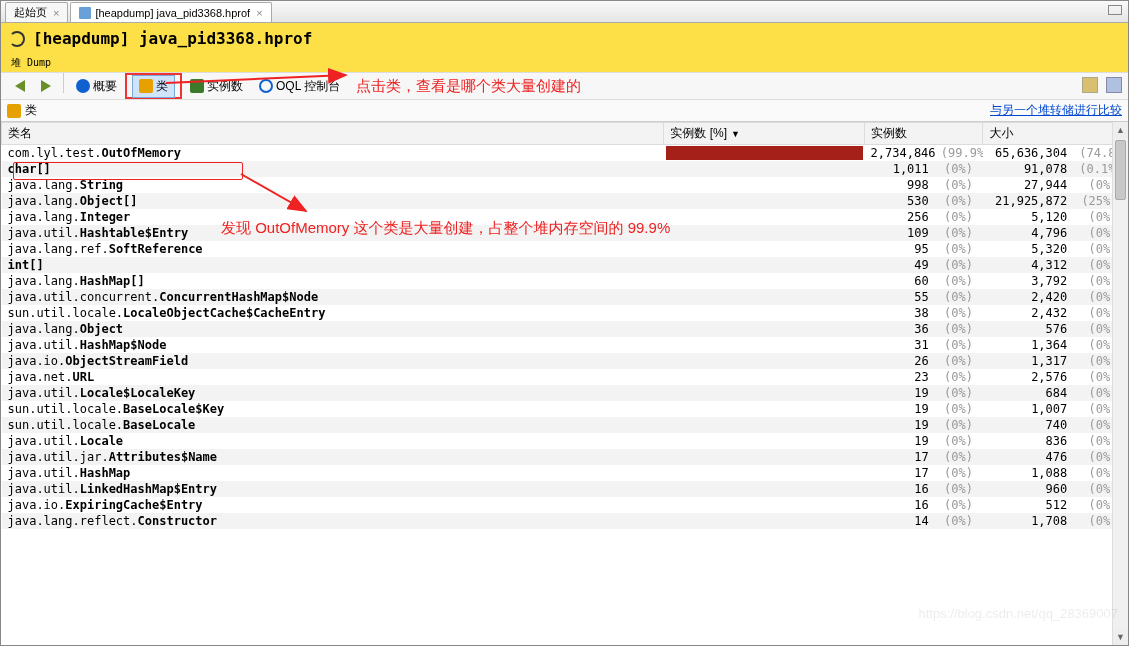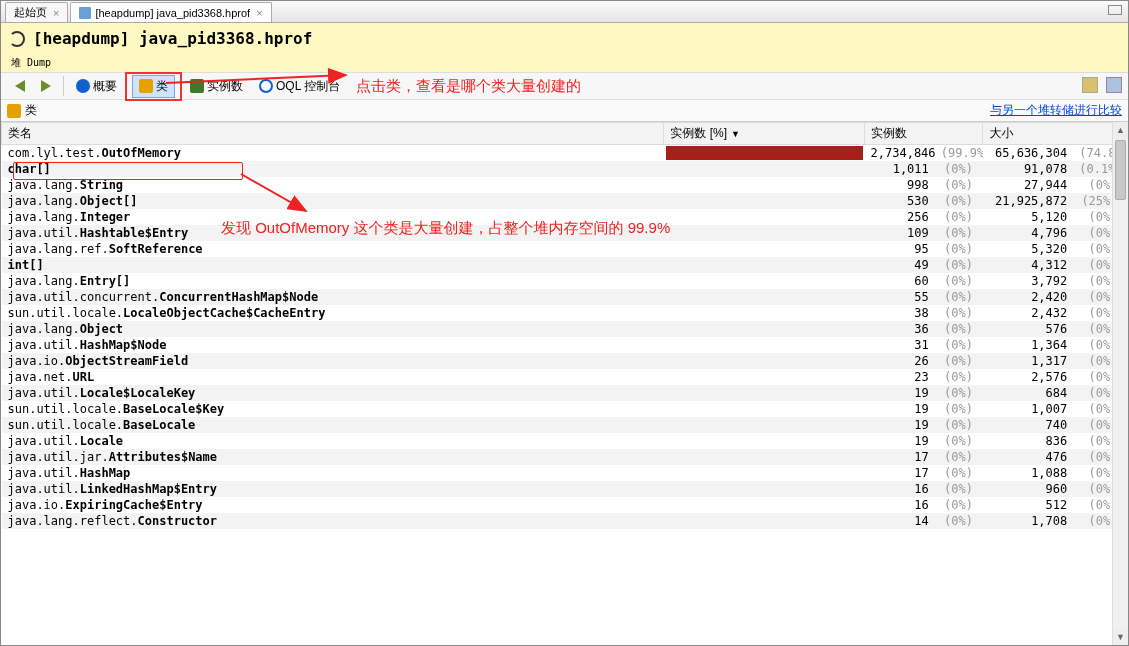--- a/index.html
+++ b/index.html
@@ -1,34 +1,34 @@
 <!DOCTYPE html>
 <html><head>
 <meta charset="utf-8">
 <style>
 * { box-sizing: border-box; margin: 0; padding: 0; }
 body { font-family: "Microsoft YaHei", SimSun, Arial, sans-serif; font-size: 12px; background:#f0f0f0; color:#000; }
-.outer { width:1129px; height:646px; border:1px solid #888; background:#fef9c3; display:flex; flex-direction:column; position:relative; }
+.outer { width:1129px; height:646px; border:1px solid #888; background:#fde047; display:flex; flex-direction:column; position:relative; }
 
 
 .tabstrip { height:22px; background:linear-gradient(#fafafa,#e5e5e5); border-bottom:1px solid #aaa; display:flex; align-items:flex-end; padding-left:4px; }
 .tab { height:20px; padding:0 8px; margin-right:2px; border:1px solid #aaa; border-bottom:none; background:#f7f7f7; font-size:11px; display:flex; align-items:center; border-radius:2px 2px 0 0; cursor:pointer; }
 .tab.active { background:#fff; }
 .tab .x { margin-left:6px; color:#888; }
 .tab .ficon { width:12px; height:12px; background:#6aa0d8; margin-right:4px; border-radius:1px; }
 
 
 .titlerow { display:flex; align-items:center; padding:6px 8px; font-family:"SimSun","NSimSun",monospace; font-size:16px; font-weight:bold; }
 .titlerow .refresh { width:16px; height:16px; border:2px solid #333; border-radius:50%; border-left-color:transparent; margin-right:8px; }
 
 
 .crumb { padding:2px 10px; font-size:10px; font-family:SimSun,monospace; }
 
 
-.toolbar { height:28px; display:flex; align-items:center; padding:0 6px; border-top:1px solid #ddd; border-bottom:1px solid #ddd; background:#f7f7f7; position:relative; }
+.toolbar { height:28px; display:flex; padding:0 6px; border-top:1px solid #ddd; border-bottom:1px solid #ddd; background:#f7f7f7; position:relative; }
 .tbtn { padding:2px 6px; margin:0 2px; display:flex; align-items:center; cursor:pointer; font-size:12px; }
 .tbtn .ico { width:14px; height:14px; margin-right:3px; display:inline-block; }
 .nav-back,.nav-fwd { width:0;height:0;border-top:6px solid transparent;border-bottom:6px solid transparent; }
 .nav-back { border-right:10px solid #6a8f28; }
 .nav-fwd  { border-left:10px solid #6a8f28; }
 .sep { width:1px; height:20px; background:#ccc; margin:0 4px; }
 .extra-tools { position:absolute; right:6px; top:4px; display:flex; gap:8px; }
 .classes-box { border:2px solid #e33; padding:1px 3px; display:flex; align-items:center; }
 .ico-class { background:#e6a000; border-radius:2px; }
 .ico-info  { background:#1060d0; border-radius:50%; }
@@ -231,21 +231,21 @@
             <td><span class="cls-pkg"></span><span class="cls-name">int[]</span></td>
             <td class="bar-cell">
               <div class="bar" style="width:0%"></div>
             </td>
             <td class="num">49</td>
             <td class="pct">(0%)</td>
             <td class="num">4,312</td>
             <td class="pct">(0%)</td>
           </tr>
           <tr>
-            <td><span class="cls-pkg">java.lang.</span><span class="cls-name">Entry[]</span></td>
+            <td><span class="cls-pkg">java.lang.</span><span class="cls-name">HashMap[]</span></td>
             <td class="bar-cell">
               <div class="bar" style="width:0%"></div>
             </td>
             <td class="num">60</td>
             <td class="pct">(0%)</td>
             <td class="num">3,792</td>
             <td class="pct">(0%)</td>
           </tr>
           <tr>
             <td><span class="cls-pkg">java.util.concurrent.</span><span class="cls-name">ConcurrentHashMap$Node</span></td>
@@ -398,20 +398,21 @@
             <td class="pct">(0%)</td>
           </tr>
         </tbody>
     </table>
 
     <div class="scrollbar-v">
       <div class="scroll-btn" style="top:0">▲</div>
       <div class="scroll-thumb"></div>
       <div class="scroll-btn" style="bottom:0">▼</div>
     </div>
+    <div class="watermark">https://blog.csdn.net/qq_28369007</div>
   </div>
 
 
   <div class="annot" style="left:355px; top:76px;">点击类，查看是哪个类大量创建的</div>
   <svg class="arrow-svg" style="left:160px; top:48px;" width="200" height="40">
     <defs>
         <marker id="ah1" markerWidth="10" markerHeight="8" refX="9" refY="4" orient="auto">
           <path d="M0,0 L10,4 L0,8 Z" fill="#e22"></path>
         </marker>
       </defs>

